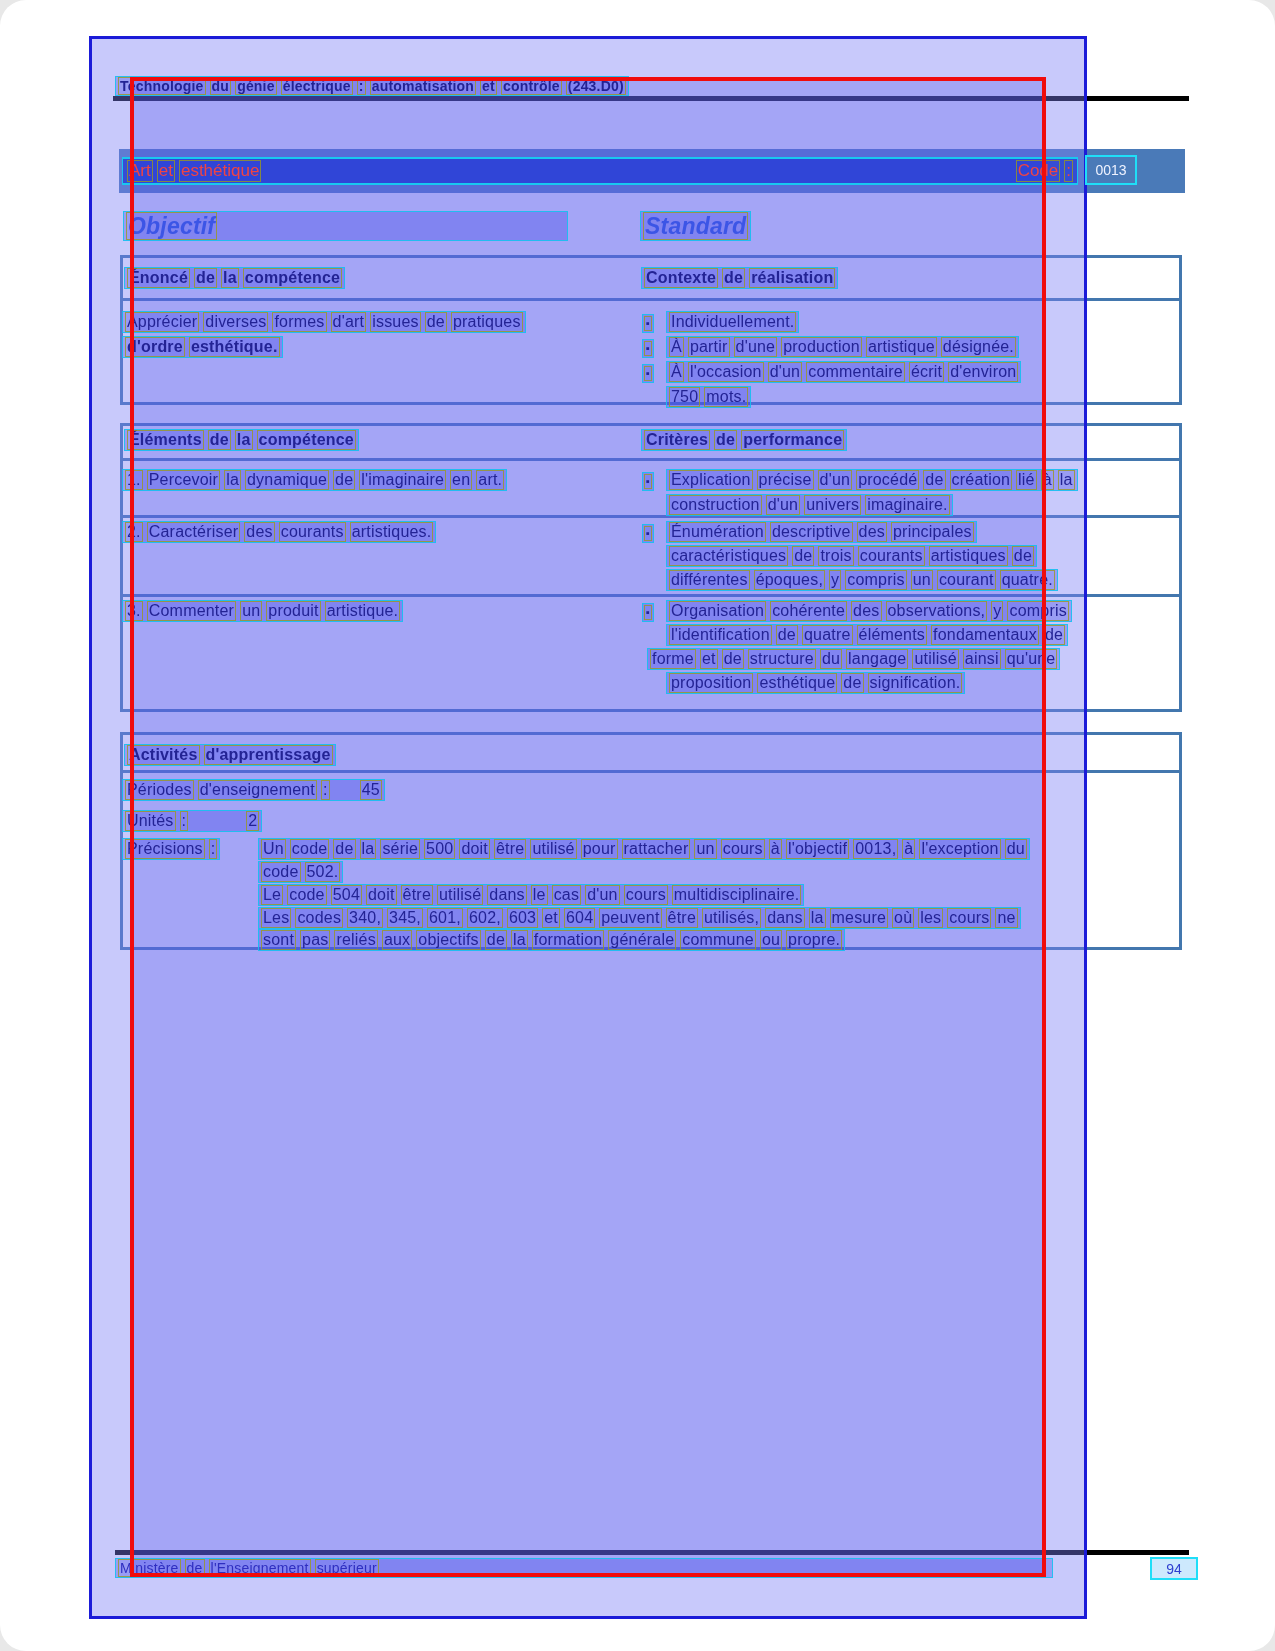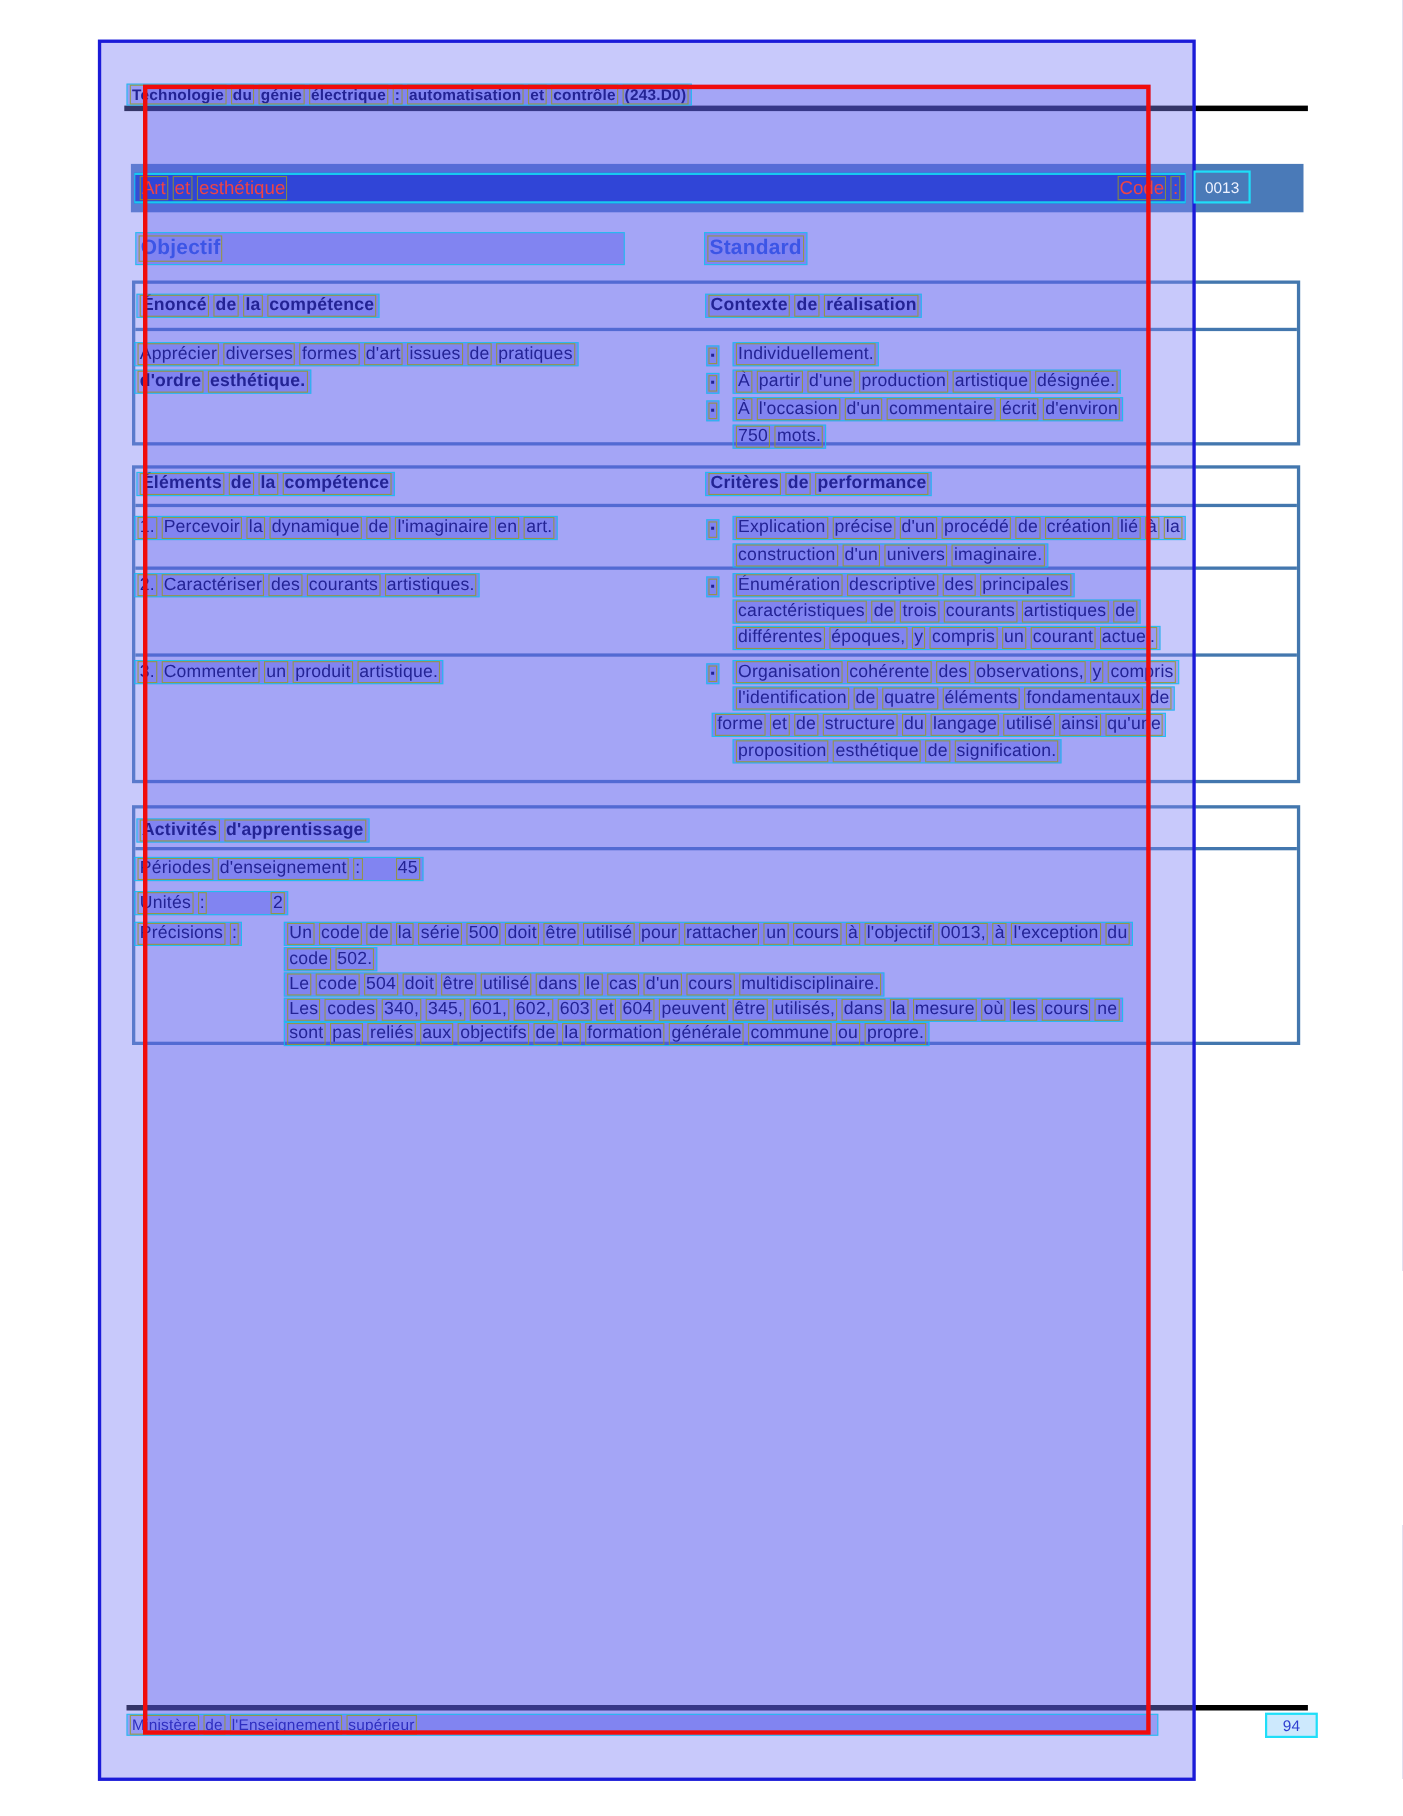--- a/index.html
+++ b/index.html
@@ -1,16 +1,16 @@
 <!DOCTYPE html>
 <html><head>
 <meta charset="utf-8">
 <style>
   html,body{margin:0;padding:0;background:#e8e8e8;font-family:"Liberation Sans",sans-serif;}
-  .canvas{position:relative;width:1275px;height:1651px;background:#ffffff;overflow:hidden;margin:0 auto;}
+  .canvas{position:relative;width:1275px;height:1651px;background:#ffffff;overflow:hidden;margin:0 auto;border-radius:26px;}
 
   
   .rule{position:absolute;height:5px;background:#000000;z-index:2;}
   .band{position:absolute;background:#4a7ab8;z-index:2;}
   .table{position:absolute;border:3px solid #4377ae;box-sizing:border-box;z-index:2;background:transparent;}
   .sep{position:absolute;left:0;right:0;height:3px;background:#4377ae;}
 
   
   .overlay{position:absolute;left:89px;top:36px;width:998px;height:1583px;background:rgba(125,127,245,.42);
            border:3px solid #1b1bd8;box-sizing:border-box;z-index:5;}
@@ -19,21 +19,21 @@
              box-sizing:border-box;z-index:20;}
 
   
   .line{position:absolute;display:inline-flex;gap:6px;align-items:center;white-space:nowrap;
         background:rgba(62,70,232,.34);border:1px solid rgba(16,198,240,.85);padding:1px 3px;
         color:#232394;font-size:16px;letter-spacing:.2px;line-height:1.15;z-index:10;}
   .words{display:inline-flex;gap:6px;}
   .w{outline:1px solid rgba(152,152,34,.8);padding:0 1px;}
   .b{font-weight:bold;}
   .sm{font-size:14px;}
-  .h{font-size:19px;font-weight:bold;color:#3c55e6;height:26px;}
+  .h{font-size:23px;font-weight:bold;font-style:italic;color:#3c55e6;height:26px;}
   .blt{font-size:11px;padding:2px;}
   .sp20{display:inline-block;width:20px;}
   .sp48{display:inline-block;width:48px;}
 
   .bandline{position:absolute;left:122px;top:157px;width:956px;height:28px;box-sizing:border-box;z-index:10;
             display:flex;justify-content:space-between;align-items:center;padding:0 5px;
             background:rgba(18,38,215,.55);border:2px solid #18c8f0;border-left-width:1px;border-right-width:1px;
             color:#ef4444;font-size:17px;}
   .codebox{position:absolute;left:1085px;top:155px;width:52px;height:30px;z-index:10;border:2px solid #1fdef8;
            box-sizing:border-box;color:#eef2ff;font-size:14px;display:flex;align-items:center;justify-content:center;}
@@ -267,21 +267,21 @@
       </span>
   </div>
   <div class="line" style="left:666px;top:569px;">
     <span class="words">
         <span class="w">différentes</span>
         <span class="w">époques,</span>
         <span class="w">y</span>
         <span class="w">compris</span>
         <span class="w">un</span>
         <span class="w">courant</span>
-        <span class="w">actuel.</span>
+        <span class="w">quatre.</span>
       </span>
   </div>
 
   <div class="line" style="left:122px;top:600px;">
     <span class="w">3.</span>
     <span class="words">
         <span class="w">Commenter</span>
         <span class="w">un</span>
         <span class="w">produit</span>
         <span class="w">artistique.</span>

